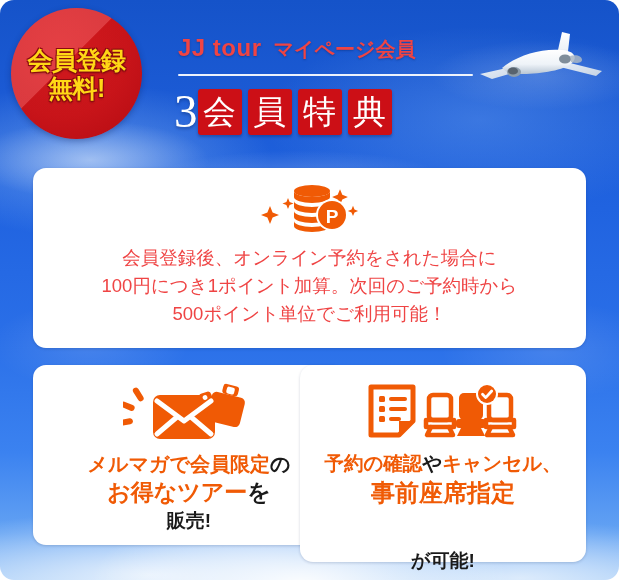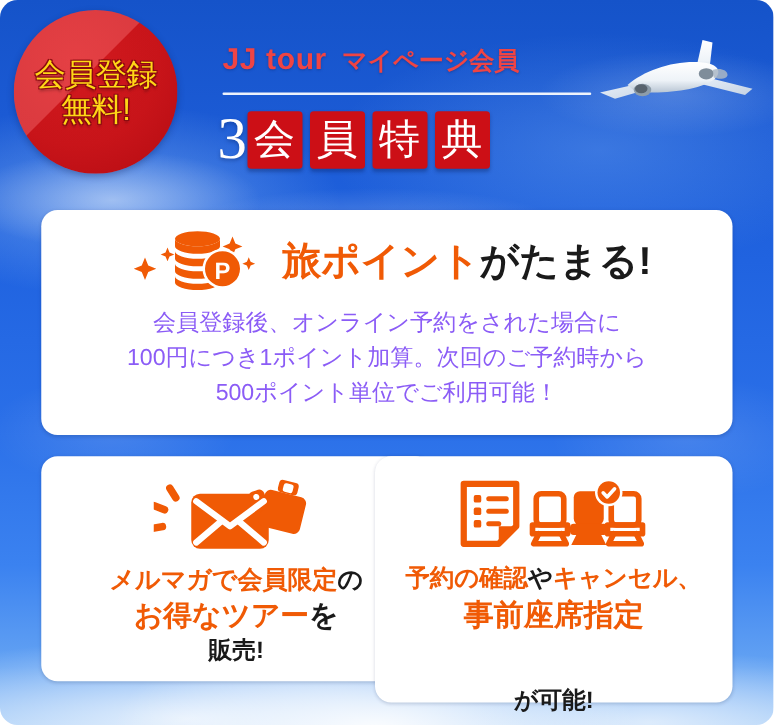--- a/index.html
+++ b/index.html
@@ -91,21 +91,21 @@
     background:
       linear-gradient(135deg, rgba(255,255,255,.16) 0%, rgba(255,255,255,.16) 42%, rgba(0,0,0,.06) 42.5%, rgba(0,0,0,.06) 100%),
       radial-gradient(circle at 38% 32%, #e01b20 0%, #d4151b 55%, #c00c12 100%);
     box-shadow:0 2px 6px rgba(0,20,70,.3);
     display:flex;flex-direction:column;
     align-items:center;justify-content:center;
     text-align:center;
   }
   .badge span{
     color:#ffd816;
-    font-weight:normal;
+    font-weight:bold;
     font-size:25px;
     line-height:1.12;
     letter-spacing:-.5px;
     text-shadow:1px 1px 0 #8a0c10, -1px 1px 0 #8a0c10, 1px -1px 0 #8a0c10, -1px -1px 0 #8a0c10, 0 2px 2px rgba(0,0,0,.25);
   }
 
   
   .plane{position:absolute;left:466px;top:26px;width:148px;height:62px;}
 
   
@@ -124,21 +124,21 @@
     display:flex;align-items:center;justify-content:center;gap:12px;
   }
   .points-title{
     font-size:31px;font-weight:bold;line-height:1;white-space:nowrap;
   }
   .o{color:#f05a05;}
   .k{color:#1a1a1a;}
 
   .points-body{
     position:absolute;left:0;top:76px;width:553px;
-    text-align:center;color:#8b5cf6;
+    text-align:center;color:#ef4444;
     font-size:18.5px;line-height:1.52;
   }
   .points-body div{white-space:nowrap;}
 
   .mini-head{
     position:absolute;left:0;top:16px;width:100%;
     display:flex;align-items:center;justify-content:center;
   }
   .mini-body{
     position:absolute;left:0;top:86px;width:100%;
@@ -217,23 +217,20 @@
           <ellipse cx="60" cy="9" rx="18" ry="6"></ellipse>
           <path d="M42 9 v6 a18 6 0 0 0 36 0 V9 a18 6 0 0 1 -36 0 z"></path>
           <path d="M42 19 v6 a18 6 0 0 0 36 0 v-6 a18 6 0 0 1 -36 0 z"></path>
           <path d="M42 29 v6 a18 6 0 0 0 36 0 v-6 a18 6 0 0 1 -36 0 z"></path>
           <path d="M42 39 v5 a18 6 0 0 0 36 0 v-5 a18 6 0 0 1 -36 0 z"></path>
         </g>
         <circle cx="80" cy="33" r="16" fill="#ffffff"></circle>
         <circle cx="80" cy="33" r="14" fill="#f05a05"></circle>
         <text x="80" y="41" text-anchor="middle" font-size="19" font-weight="bold" fill="#ffffff" font-family="Liberation Sans, sans-serif">P</text>
       </svg>
-      <span class="points-title">
-        <span class="o">旅ポイント</span><span class="k">がたまる!</span>
-      </span>
     </div>
     <div class="points-body">
       <div>会員登録後、オンライン予約をされた場合に</div>
       <div>100円につき1ポイント加算。次回のご予約時から</div>
       <div>500ポイント単位でご利用可能！</div>
     </div>
   </div>
 
   <div class="card" id="card-mail">
     <div class="mini-head">

